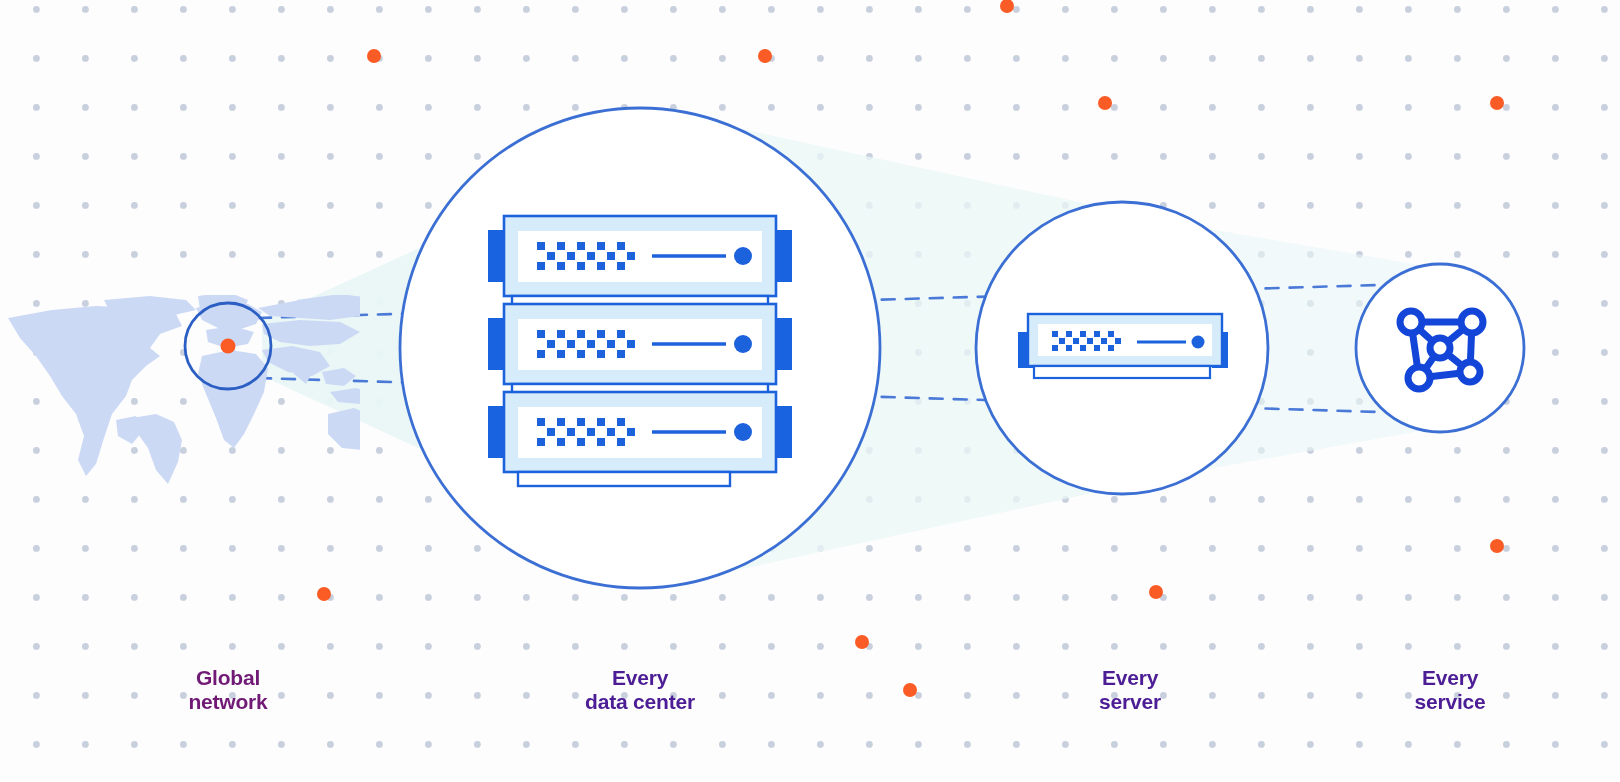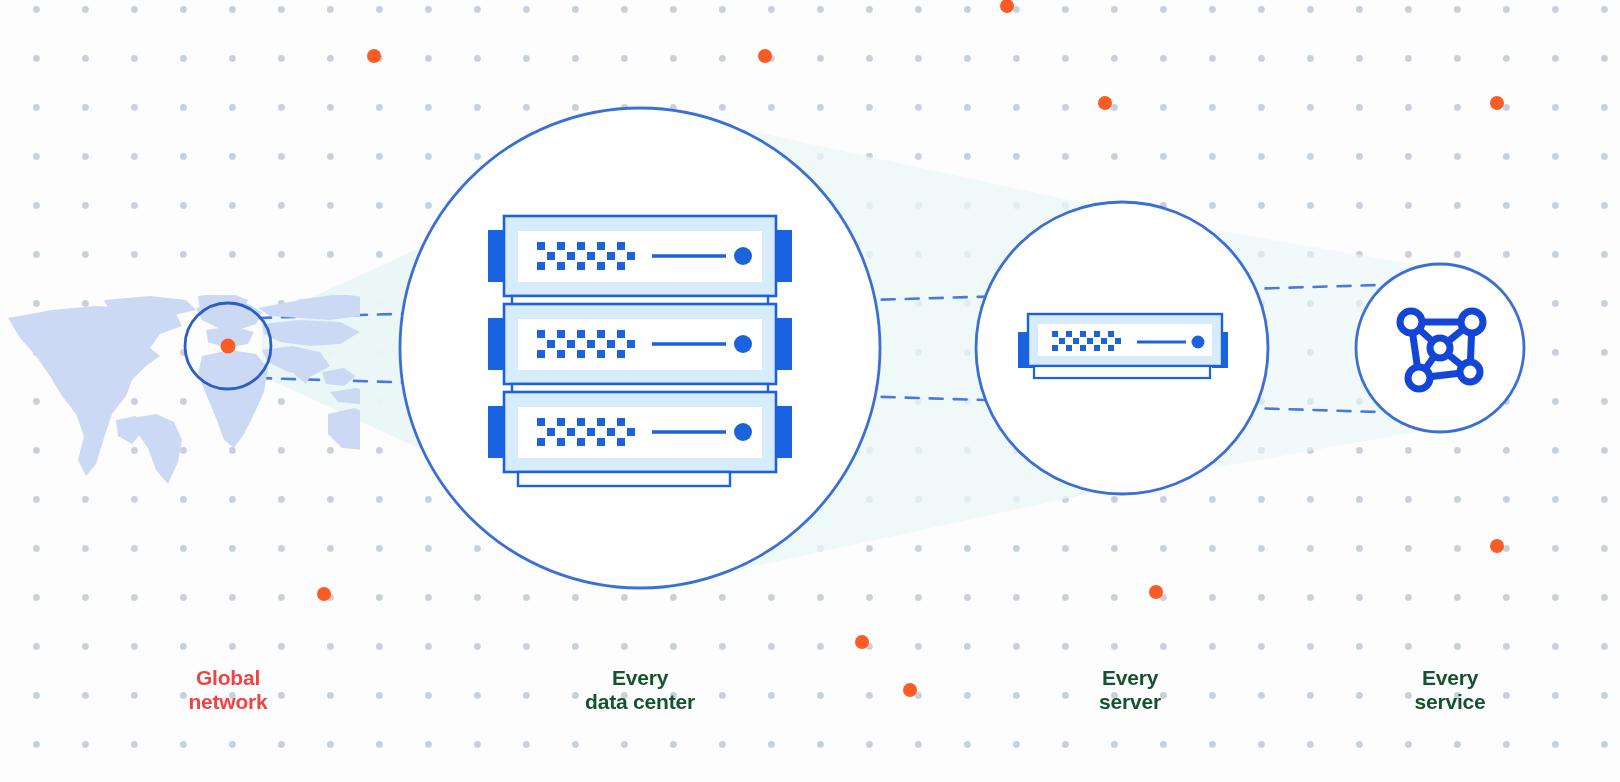--- a/index.html
+++ b/index.html
@@ -21,22 +21,22 @@
   }
   .label {
     position: absolute;
     text-align: center;
     font-size: 21px;
     font-weight: 700;
     line-height: 1.15;
     letter-spacing: -0.2px;
     white-space: pre-line;
   }
-  .label-dark { color: #14532d; }
-  .label-blue { color: #ef4444; }
+  .label-dark { color: #4c1d95; }
+  .label-blue { color: #701a75; }
   #lbl-global   { left: 128px; top: 666px; width: 200px; }
   #lbl-dc       { left: 540px; top: 666px; width: 200px; }
   #lbl-server   { left: 1030px; top: 666px; width: 200px; }
   #lbl-service  { left: 1350px; top: 666px; width: 200px; }
 </style>
 </head>
 <body>
 
 <div id="stage">
 

